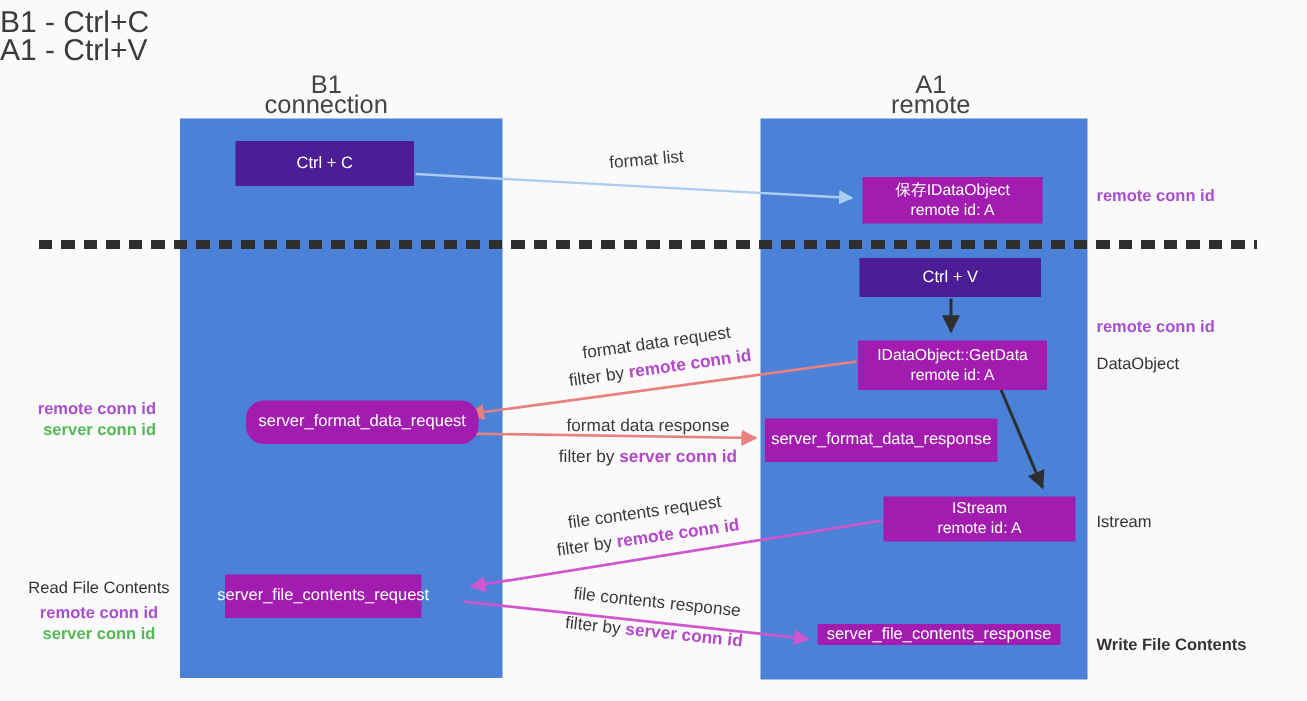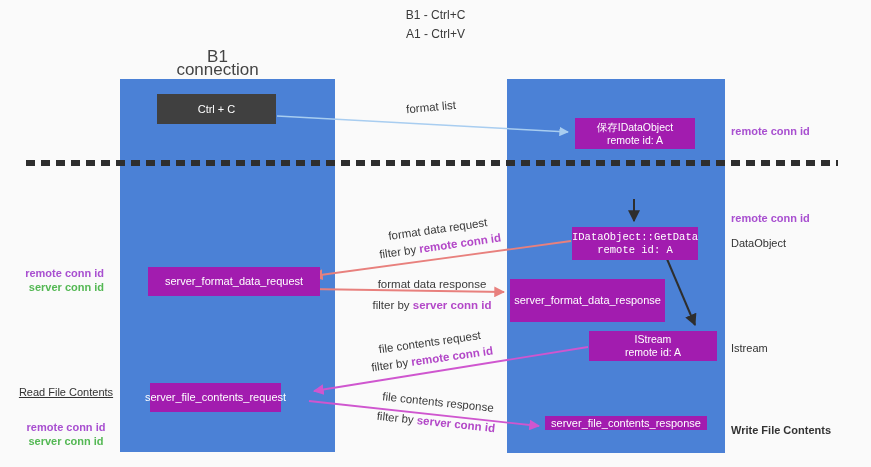--- a/index.html
+++ b/index.html
@@ -1,56 +1,56 @@
 <!DOCTYPE html>
 <html><head>
 <meta charset="utf-8">
 <style>
   html,body { margin:0; padding:0; background:#fafafa; font-family:"Liberation Sans",sans-serif; }
   .canvas { position:relative; width:871px; height:467px; background:#fafafa; overflow:hidden; }
 
-  .title { position:absolute; left:0; top:6px; width:100%; text-align:center;
-           font-size:12px; line-height:19px; color:#3a3a3a; z-index:2; }
+  .title { position:absolute; left:0; top:6px; width:100%; text-align:left;
+           font-size:20px; line-height:19px; color:#3a3a3a; z-index:2; }
 
   .col-rect { position:absolute; background:#4b81d6; z-index:1; }
   #left-rect  { left:120px; top:79px; width:215px; height:373px; }
   #right-rect { left:507px; top:79px; width:218px; height:374px; }
 
   .hdr { position:absolute; text-align:center; color:#444; font-size:17px; line-height:13px; z-index:2; }
   #left-hdr  { left:160px; top:50px; width:115px; }
   #right-hdr { left:563px; top:50px; width:115px; }
 
   .dash { position:absolute; left:26px; top:160px; width:812px; height:6px; z-index:4;
           background:repeating-linear-gradient(90deg,#2e2e2e 0 9px,transparent 9px 15px); }
 
   .box { position:absolute; display:flex; flex-direction:column; align-items:center; justify-content:center;
          color:#fff; font-size:11px; line-height:13px; text-align:center; z-index:3; }
-  .green  { background:#404040; }
+  .green  { background:#4c1d95; }
   .orange { background:#a21caf; }
   #ctrl-c     { left:157px; top:94px;  width:119px; height:30px; }
   #save-ido   { left:575px; top:118px; width:120px; height:31px; font-size:10.5px; }
   #ctrl-v     { left:573px; top:172px; width:121px; height:26px; }
-  #getdata    { left:572px; top:227px; width:126px; height:33px; font-size:10.5px;font-family:Liberation Mono, monospace; }
-  #fmt-req    { left:148px; top:267px; width:172px; height:29px; }
-  #fmt-resp   { left:510px; top:279px; width:155px; height:43px; }
+  #getdata    { left:572px; top:227px; width:126px; height:33px; font-size:10.5px; }
+  #fmt-req    { left:164px; top:267px; width:155px; height:29px;border-radius:12px; }
+  #fmt-resp   { left:510px; top:279px; width:155px; height:29px; }
   #istream    { left:589px; top:331px; width:128px; height:30px; font-size:10.5px; }
   #file-req   { left:150px; top:383px; width:131px; height:29px; }
   #file-resp  { left:545px; top:416px; width:162px; height:14px; }
 
   .lbl { position:absolute; font-size:11px; color:#333; z-index:3; line-height:14px; }
   .purple   { color:#a84fd0; font-weight:bold; }
   .greenlbl { color:#54b854; font-weight:bold; }
   #r-remote-1 { left:731px; top:124px; }
   #r-remote-2 { left:731px; top:211px; }
   #r-dataobject { left:731px; top:236px; }
   #r-istream    { left:731px; top:341px; }
   #r-write      { left:731px; top:423px;font-weight:bold; }
   #l-ids-top    { left:12px; top:266px; width:92px; text-align:right; }
   #l-ids-bottom { left:10px; top:385px; width:112px; text-align:center; }
-  #l-ids-bottom .rfc { color:#333; font-weight:normal; margin-bottom:21px;text-decoration:underline; }
+  #l-ids-bottom .rfc { color:#333; font-weight:normal; margin-bottom:3px; }
 
   .anno { position:absolute; font-size:11.5px; color:#3a3a3a; z-index:3; text-align:center; }
   .key-p { color:#b348c8; font-weight:bold; }
   #a-format-list { left:385px; top:101px; width:92px; transform:rotate(-5deg); }
   #a-fmt-req  { left:363px; top:221px; width:152px; transform:rotate(-8deg); line-height:17px; }
   #a-fmt-resp { left:368px; top:274px; width:128px; line-height:21px; }
   #a-file-req { left:360px; top:334px; width:142px; transform:rotate(-8deg); line-height:17px; }
   #a-file-resp{ left:366px; top:392px; width:142px; transform:rotate(6deg); line-height:20px; }
 
   svg.overlay { position:absolute; left:0; top:0; z-index:2; }
@@ -61,20 +61,24 @@
 <div class="canvas">
 
   <div class="title">
     <div>B1 - Ctrl+C</div>
     <div>A1 - Ctrl+V</div>
   </div>
 
   <div class="hdr" id="left-hdr">
     <div>B1</div>
     <div>connection</div>
+  </div>
+  <div class="hdr" id="right-hdr">
+    <div>A1</div>
+    <div>remote</div>
   </div>
 
   <div class="col-rect" id="left-rect"></div>
   <div class="col-rect" id="right-rect"></div>
 
   <svg class="overlay" width="871" height="467">
     <defs>
       <marker id="m-blue" viewBox="0 0 10 10" refX="9" refY="5" markerWidth="6" markerHeight="6" orient="auto-start-reverse">
         <path d="M0,0 L10,5 L0,10 z" fill="#a8cdf0"></path>
       </marker>
@@ -98,20 +102,23 @@
   </svg>
 
   <div class="dash"></div>
 
   <div class="box green" id="ctrl-c">
     <div>Ctrl + C</div>
   </div>
   <div class="box orange" id="save-ido">
     <div>保存IDataObject</div>
     <div>remote id: A</div>
+  </div>
+  <div class="box green" id="ctrl-v">
+    <div>Ctrl + V</div>
   </div>
   <div class="box orange" id="getdata">
     <div>IDataObject::GetData</div>
     <div>remote id: A</div>
   </div>
   <div class="box orange" id="fmt-req">
     <div>server_format_data_request</div>
   </div>
   <div class="box orange" id="fmt-resp">
     <div>server_format_data_response</div>

